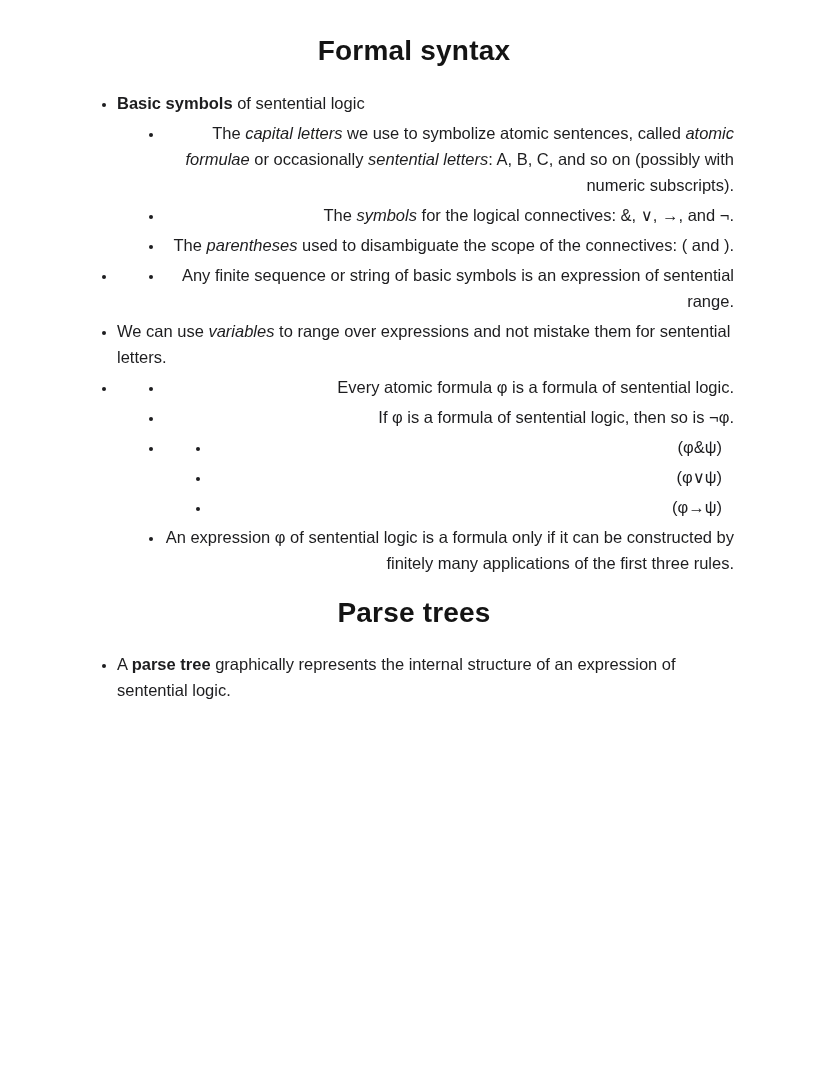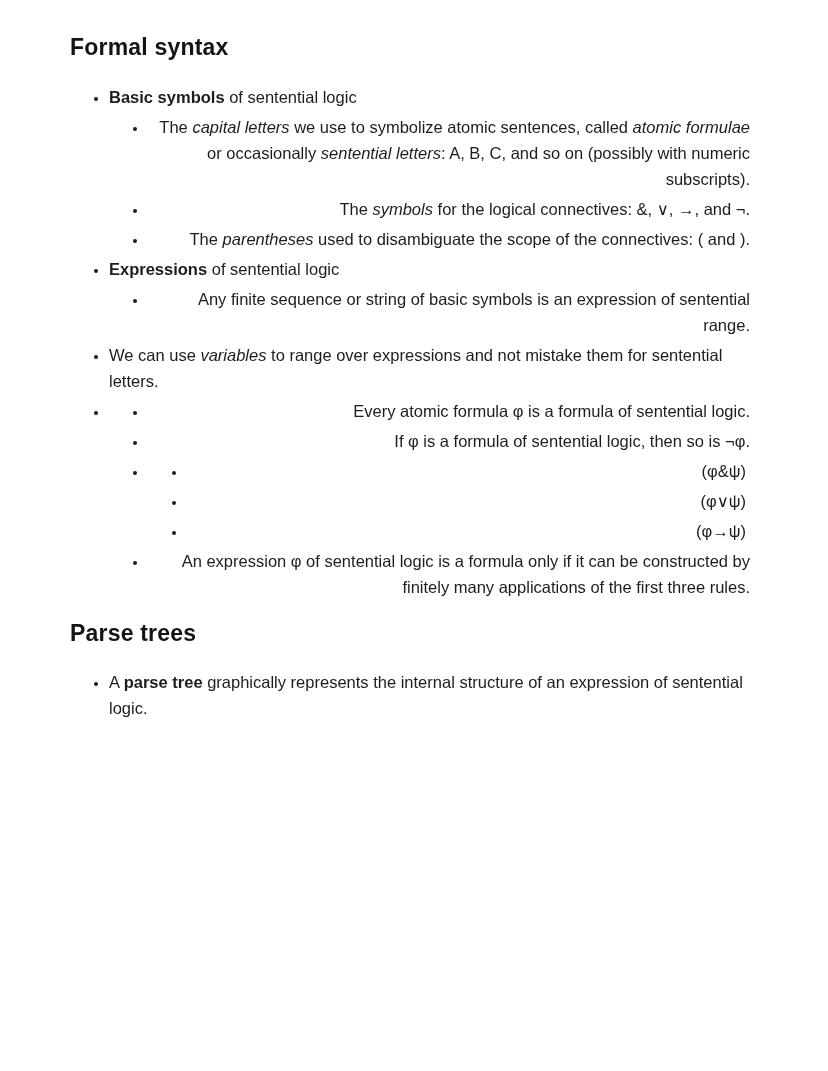--- a/index.html
+++ b/index.html
@@ -12,43 +12,44 @@
     height: 1071px;
     font-family: "Liberation Sans", "DejaVu Sans", sans-serif;
     color: #1d1d1f;
     -webkit-font-smoothing: antialiased;
   }
   .page {
     padding: 34px 70px 0 70px;
     box-sizing: border-box;
   }
   h1.doc-heading {
-    font-size: 23px;
+    font-size: 28px;
     font-weight: 700;
     color: #141414;
     letter-spacing: 0.2px;
     margin: 0 0 22px 0;
     line-height: 1.2;
+    text-align: center;
   }
   h1.doc-heading.second {
     margin-top: 20px;
   }
   ul.doc-list {
     margin: 0;
     padding-left: 35px;
     list-style: disc;
   }
   ul.doc-list ul.doc-list {
     margin-top: 2px;
     text-align: right;
   }
   ul.doc-list li {
     font-size: 16.5px;
     line-height: 26px;
-    margin: 4px 4px;
+    margin: 4px 12px;
     color: #1d1d1f;
   }
   ul.doc-list li::marker {
     color: #1d1d1f;
     font-size: 14px;
   }
   .li-text { display: block; }
   span.b { font-weight: 700; }
   span.i { font-style: italic; }
   .list-block { margin-bottom: 6px; }
@@ -70,21 +71,20 @@
             </li>
             <li>
               <span class="li-text"><span>The </span><span class="i">symbols</span><span> for the logical connectives: &amp;, ∨, →, and ¬.</span></span>
             </li>
             <li>
               <span class="li-text"><span>The </span><span class="i">parentheses</span><span> used to disambiguate the scope of the connectives: ( and ).</span></span>
             </li>
           </ul>
         </li>
         <li>
-          <span class="li-text"><span class="b">Expressions</span><span> of sentential logic</span></span>
           <ul class="doc-list">
             <li>
               <span class="li-text"><span>Any finite sequence or string of basic symbols is an expression of sentential range.</span></span>
             </li>
           </ul>
         </li>
         <li>
           <span class="li-text"><span>We can use </span><span class="i">variables</span><span> to range over expressions and not mistake them for sentential letters.</span></span>
         </li>
         <li>

